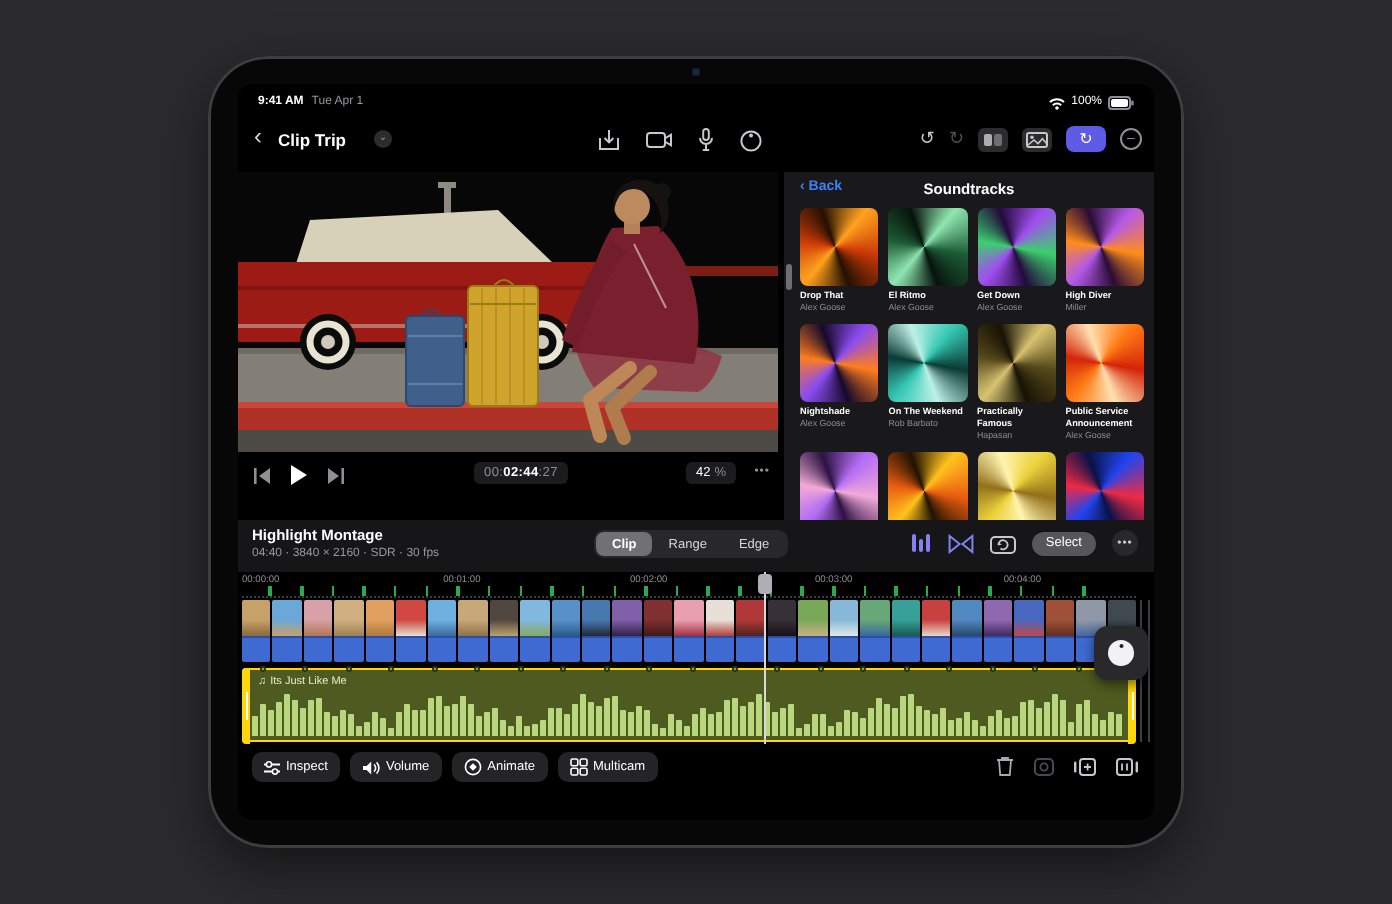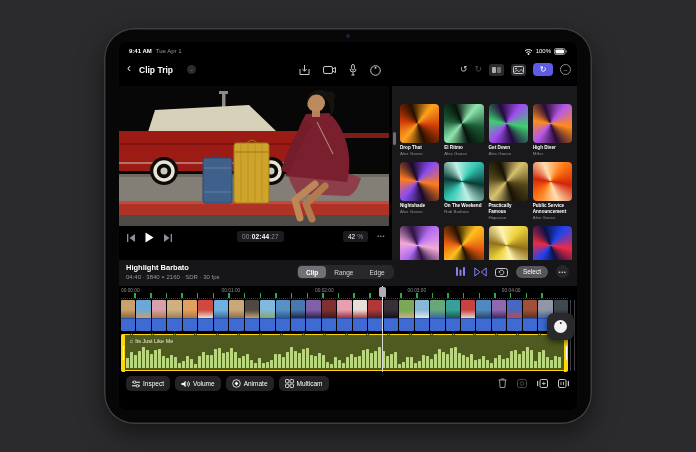--- a/index.html
+++ b/index.html
@@ -254,20 +254,24 @@
               <rect x="7.7" y="0" width="1.3" height="8" fill="#8e8e93"></rect>
           </svg>
         </div>
         <span class="tc-pill"><span>00:</span><b>02:44</b><span>:27</span></span>
         <span class="zoom-pill"><span>42</span><span class="unit">%</span></span>
         <span class="vc-more">•••</span>
       </div>
 
       <div class="panel">
         <div class="panel-handle"></div>
+        <div class="panel-header">
+          <span class="back-link" id="back-link" style="color: rgb(63, 130, 247);">‹ Back</span>
+          <span class="panel-title">Soundtracks</span>
+        </div>
         <div class="st-grid" id="st-grid">
             <div class="st-item">
               <div class="st-art" style="background: conic-gradient(from 40deg at 45% 50%, rgb(255, 162, 30), rgb(204, 58, 8), rgb(36, 16, 0), rgb(255, 162, 30), rgb(204, 58, 8), rgb(36, 16, 0), rgb(255, 162, 30));"></div>
               <div class="st-name">Drop That</div>
               <div class="st-artist">Alex Goose</div>
             </div>
             <div class="st-item">
               <div class="st-art" style="background: conic-gradient(from 40deg at 45% 50%, rgb(143, 230, 176), rgb(29, 92, 54), rgb(6, 20, 12), rgb(143, 230, 176), rgb(29, 92, 54), rgb(6, 20, 12), rgb(143, 230, 176));"></div>
               <div class="st-name">El Ritmo</div>
               <div class="st-artist">Alex Goose</div>
@@ -311,21 +315,21 @@
             <div class="st-item">
               <div class="st-art" style="background: conic-gradient(from 40deg at 45% 50%, rgb(236, 210, 60), rgb(146, 112, 26), rgb(255, 244, 176), rgb(236, 210, 60), rgb(146, 112, 26), rgb(255, 244, 176), rgb(236, 210, 60));"></div>
             </div>
             <div class="st-item">
               <div class="st-art" style="background: conic-gradient(from 40deg at 45% 50%, rgb(34, 68, 238), rgb(238, 42, 68), rgb(10, 17, 72), rgb(34, 68, 238), rgb(238, 42, 68), rgb(10, 17, 72), rgb(34, 68, 238));"></div>
             </div>
           </div>
       </div>
 
       <div class="tl-header">
-        <span class="tl-title">Highlight Barbato</span>
+        <span class="tl-title">Highlight Montage</span>
         <span class="tl-meta">04:40 · 3840 × 2160 · SDR · 30 fps</span>
         <div class="seg" id="mode-seg">
             <span class="seg-item selected">Clip</span>
             <span class="seg-item">Range</span>
             <span class="seg-item">Edge</span>
           </div>
         <div class="tl-tools">
           <svg class="icon" width="11" height="11" viewBox="0 0 11 11">
             <rect x="1" y="1" width="2" height="9" rx="1" fill="#8582f0"></rect>
             <rect x="4.5" y="3.5" width="2" height="6.5" rx="1" fill="#8582f0"></rect>

